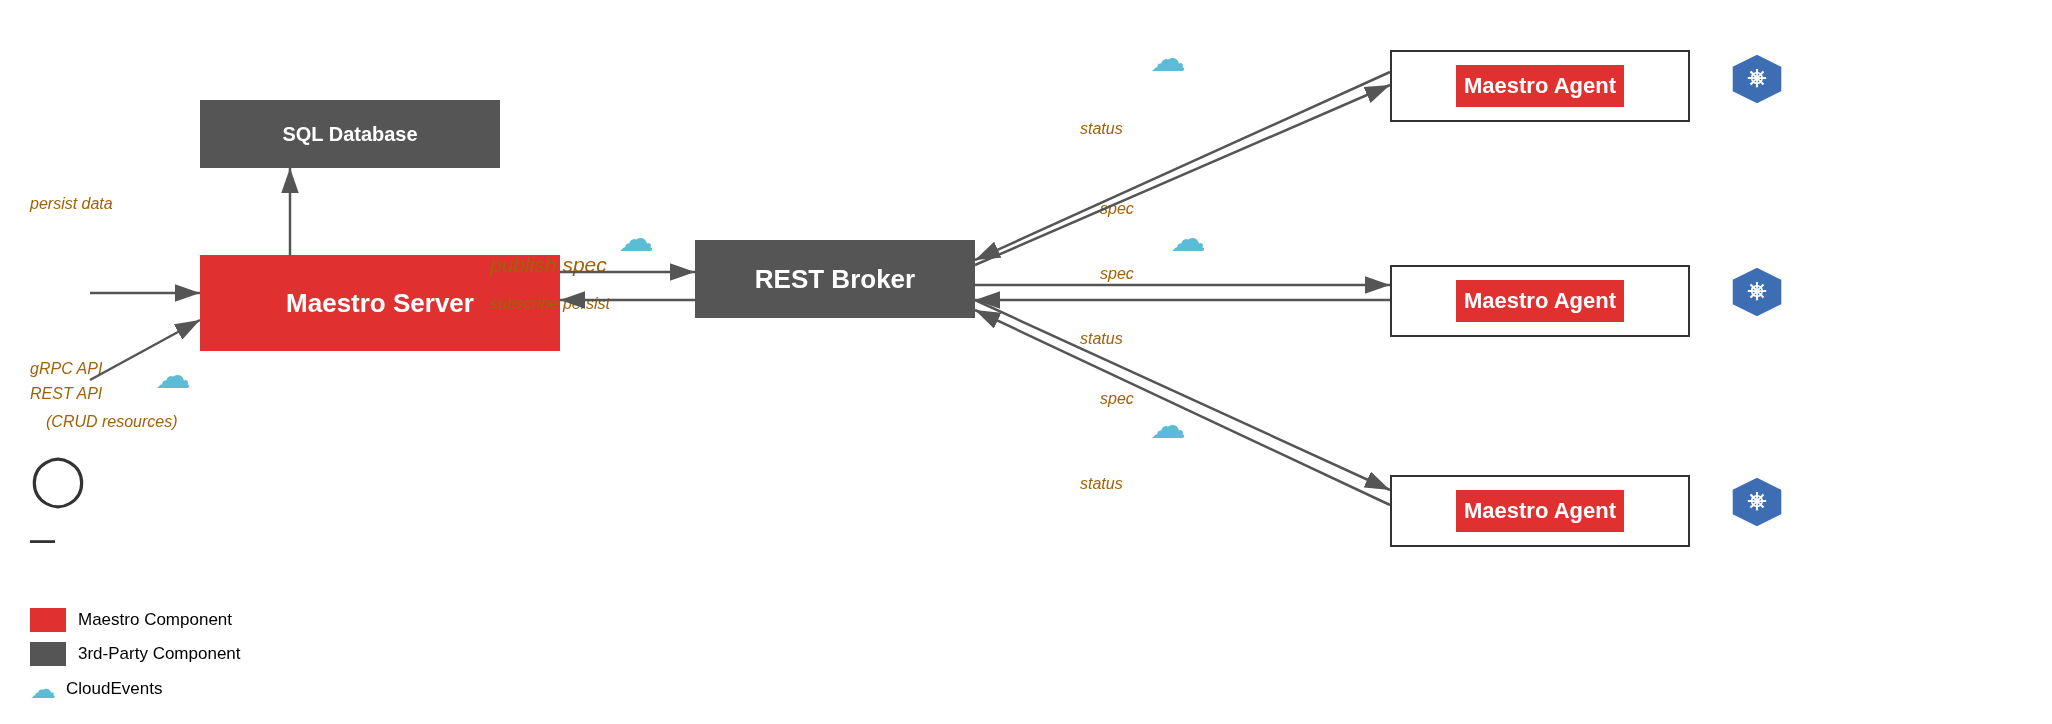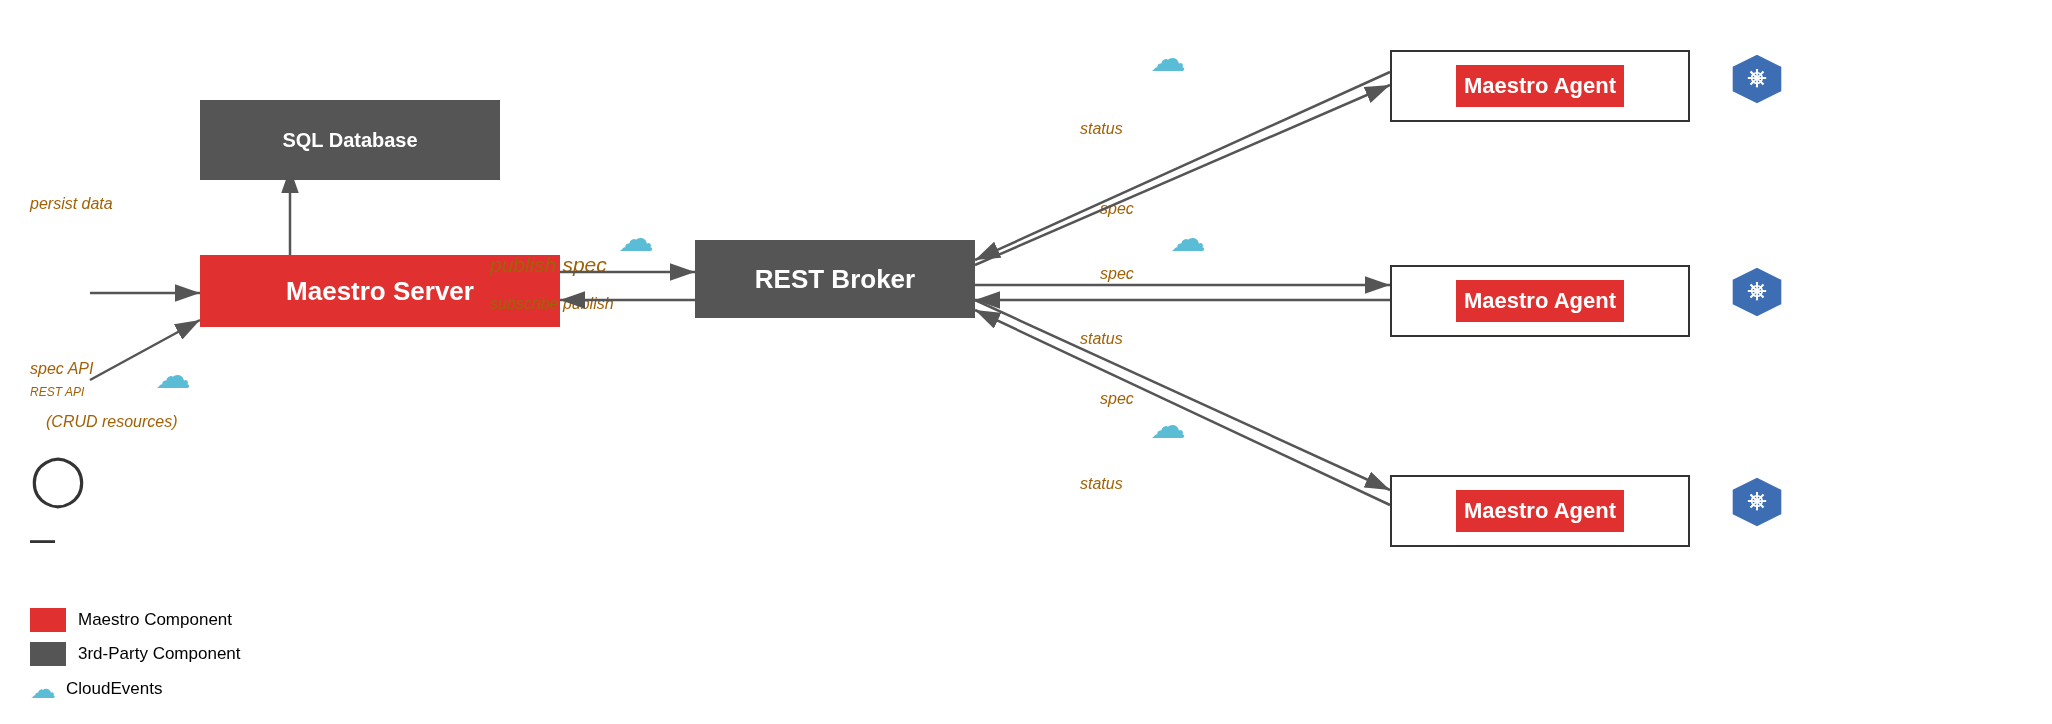--- a/index.html
+++ b/index.html
@@ -25,26 +25,26 @@
       justify-content: center;
       font-weight: bold;
       font-size: 22px;
       color: #fff;
     }
     .box-red { background: #e03030; }
     .box-gray { background: #555; }
 
     #sql-db {
       left: 200px; top: 100px;
-      width: 300px; height: 80px;
+      width: 300px; height: 68px;
       font-size: 20px;
     }
     #maestro-server {
       left: 200px; top: 255px;
-      width: 360px; height: 72px;
+      width: 360px; height: 96px;
       font-size: 26px;
     }
     #mqtt-broker {
       left: 695px; top: 240px;
       width: 280px; height: 78px;
       font-size: 26px;
     }
 
     
     .agent-box {
@@ -82,21 +82,21 @@
       font-style: italic;
       font-size: 16px;
       color: #a16207;
     }
 
     
     #label-persist { left: 30px; top: 195px; font-style: italic; font-size: 16px; }
     #label-publish { left: 490px; top: 253px; font-style: italic; font-size: 21px; }
     #label-subscribe { left: 490px; top: 295px; font-style: italic; font-size: 16px; }
     #label-grpc { left: 30px; top: 360px; font-size: 16px; font-style: italic; }
-    #label-rest { left: 30px; top: 385px; font-size: 12px; }
+    #label-rest { left: 30px; top: 385px; font-size: 16px; }
     #label-crud { left: 30px; top: 413px; font-size: 16px; font-style: italic; margin-left: 16px; }
 
     
     #label-status1 { left: 1080px; top: 120px; font-style: italic; font-size: 16px; }
     #label-spec1   { left: 1100px; top: 200px; font-style: italic; font-size: 16px; }
     #label-spec2   { left: 1100px; top: 265px; font-style: italic; font-size: 16px; }
     #label-status2 { left: 1080px; top: 330px; font-style: italic; font-size: 16px; }
     #label-spec3   { left: 1100px; top: 390px; font-style: italic; font-size: 16px; }
     #label-status3 { left: 1080px; top: 475px; font-style: italic; font-size: 16px; }
 
@@ -191,22 +191,22 @@
   </svg>
   <svg class="k8s-icon" style="left:1730px; top:475px;" viewBox="0 0 100 100">
     <polygon points="50,5 95,27.5 95,72.5 50,95 5,72.5 5,27.5" fill="#3d6eb4"></polygon>
     <text x="50" y="62" text-anchor="middle" font-size="44" fill="white" font-weight="bold">⎈</text>
   </svg>
 
   <div class="person-icon">◯<br>⎯</div>
 
   <div class="arrow-label" id="label-persist">persist data</div>
   <div class="arrow-label" id="label-publish">publish spec</div>
-  <div class="arrow-label" id="label-subscribe">subscribe publish</div>
-  <div class="arrow-label" id="label-grpc">spec API</div>
+  <div class="arrow-label" id="label-subscribe">subscribe persist</div>
+  <div class="arrow-label" id="label-grpc">gRPC API</div>
   <div class="arrow-label" id="label-rest">REST API</div>
   <div class="arrow-label" id="label-crud">(CRUD resources)</div>
 
   <div class="arrow-label" id="label-status1">status</div>
   <div class="arrow-label" id="label-spec1">spec</div>
   <div class="arrow-label" id="label-spec2">spec</div>
   <div class="arrow-label" id="label-status2">status</div>
   <div class="arrow-label" id="label-spec3">spec</div>
   <div class="arrow-label" id="label-status3">status</div>
 

